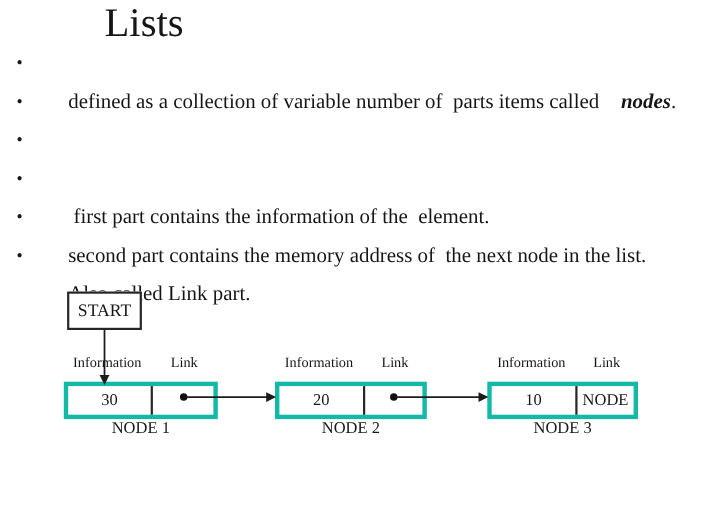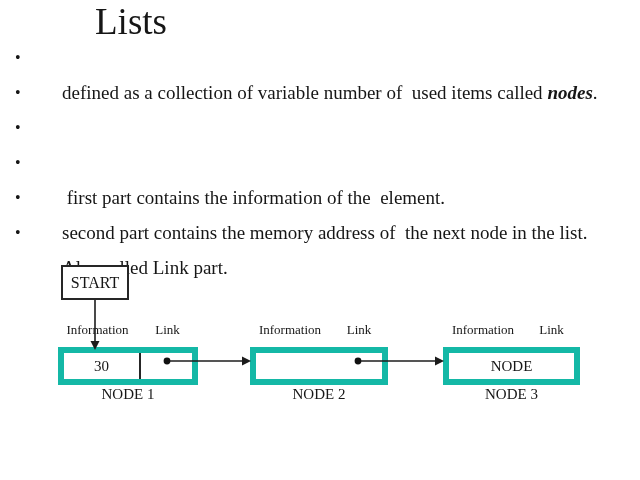--- a/index.html
+++ b/index.html
@@ -47,20 +47,21 @@
   }
   .bullet-marker {
     position: absolute;
     left: 15px;
     top: 0;
     font-size: 16px;
   }
   .emphasis {
     font-weight: bold;
     font-style: italic;
+    margin-left: 15px;
   }
 
   
   .diagram {
     position: absolute;
     left: 0;
     top: 250px;
     width: 520px;
     height: 170px;
   }
@@ -97,21 +98,21 @@
     padding-bottom: 9px;
     white-space: pre;
   }
   .node-n1 .h-info { width: 79px; } .node-n1 .h-link { flex: 1; }
   .node-n2 .h-info { width: 80px; } .node-n2 .h-link { flex: 1; }
   .node-n3 .h-info { width: 80px; } .node-n3 .h-link { flex: 1; }
 
   .node-box {
     display: flex;
     height: 26px;
-    border: 6px solid #14b8a6;
+    border: 4px solid #14b8a6;
     background: #ffffff;
   }
   .cell {
     display: flex;
     align-items: center;
     justify-content: center;
     font-size: 15px;
     white-space: pre;
   }
   .cell-info { border-right: 2px solid #262626; }
@@ -138,21 +139,21 @@
     pointer-events: none;
   }
 </style>
 </head>
 <body>
 
 <div class="title">Lists</div>
 
 <ul class="bullets">
   <li class="bullet-item">
-    <span class="bullet-marker">•</span><span>defined as a collection of variable number of  used items called </span><span class="emphasis">nodes</span><span>.</span>
+    <span class="bullet-marker">•</span><span>defined as a collection of variable number of  parts items called </span><span class="emphasis">nodes</span><span>.</span>
   </li>
   <li class="bullet-item">
     <span class="bullet-marker">•</span>
   </li>
   <li class="bullet-item">
     <span class="bullet-marker">•</span>
   </li>
   <li class="bullet-item">
     <span class="bullet-marker">•</span><span> first part contains the information of the  element.</span>
   </li>
@@ -181,31 +182,33 @@
     </div>
     <div class="caption">NODE 1</div>
   </div>
 
   <div class="node node-n2">
     <div class="headers">
       <span class="h-cell h-info">Information</span>
       <span class="h-cell h-link">Link</span>
     </div>
     <div class="node-box">
+      <div class="cell cell-info">20</div>
       <div class="cell cell-link"></div>
     </div>
     <div class="caption">NODE 2</div>
   </div>
 
   <div class="node node-n3">
     <div class="headers">
       <span class="h-cell h-info">Information</span>
       <span class="h-cell h-link">Link</span>
     </div>
     <div class="node-box">
+      <div class="cell cell-info">10</div>
       <div class="cell cell-link">NODE</div>
     </div>
     <div class="caption">NODE 3</div>
   </div>
 
   <svg class="arrow-layer" viewBox="0 0 640 170">
 
     <g>
       <line x1="95" y1="50" x2="95" y2="92" stroke="#1c1c1c" stroke-width="1.6"></line>
       <polygon points="90.5,91 99.5,91 95,100" fill="#1c1c1c"></polygon>

